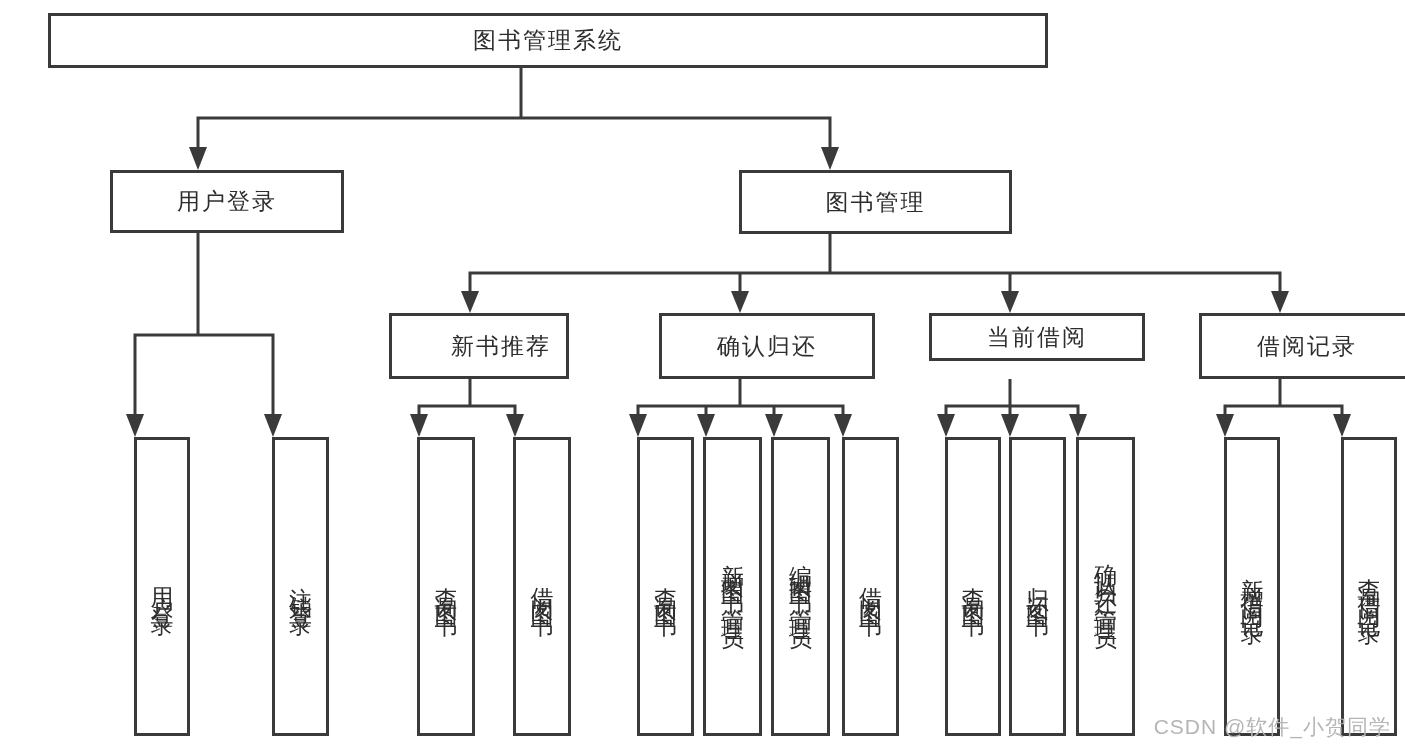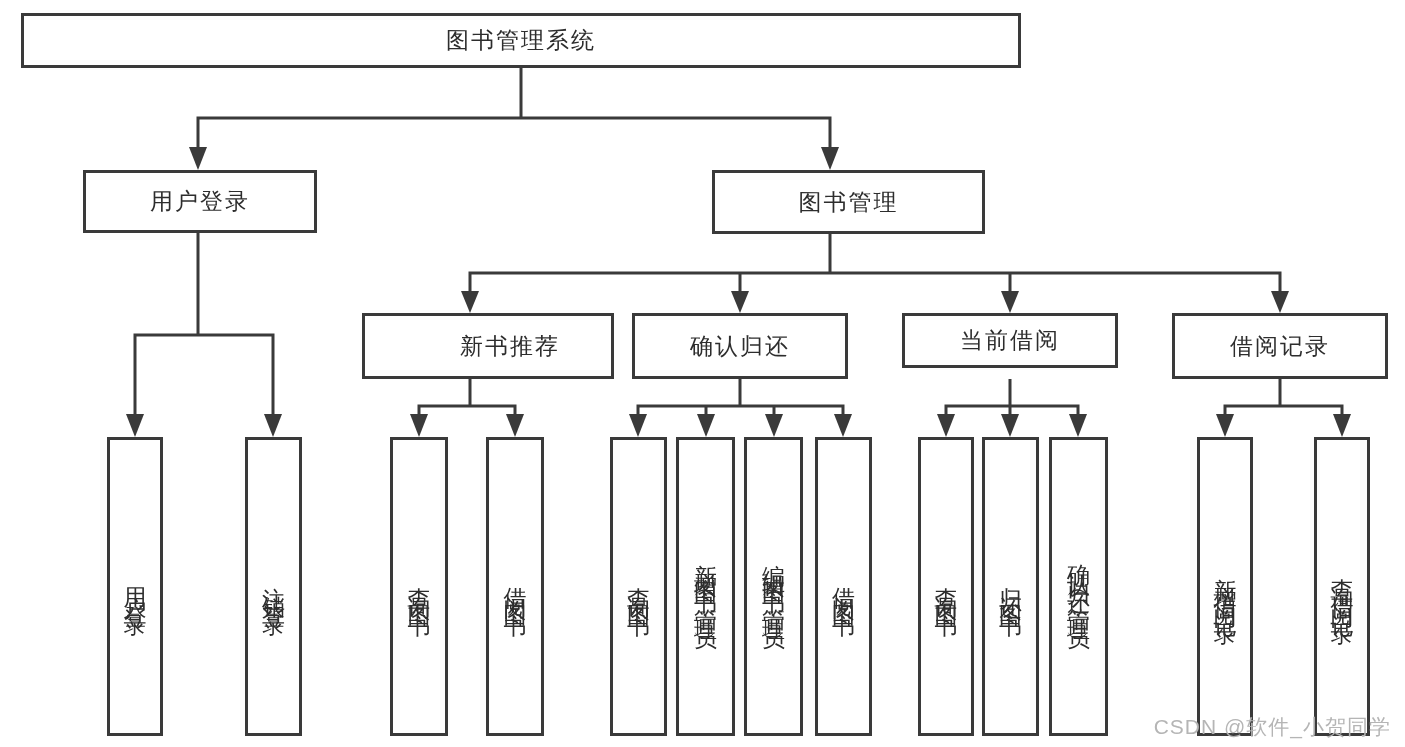--- a/index.html
+++ b/index.html
@@ -33,20 +33,21 @@
   }
   .node {
     position: absolute;
     box-sizing: border-box;
     border: 3px solid var(--line, #3a3a3a);
     background: var(--background, #fff);
     color: var(--text, #2d2d2d);
     display: flex;
     align-items: center;
     justify-content: center;
+    margin-left: 27px;
   }
   .node.h {
     font-size: 23px;
     letter-spacing: 2px;
     white-space: nowrap;
   }
   .node.v {
     writing-mode: vertical-rl;
     font-size: 23px;
     letter-spacing: 9px;
@@ -101,23 +102,23 @@
     <path d="M1280,379 V407.5 M1223.5,406 H1343.5 M1225,404.5 V416 M1342,404.5 V416"></path>
     <polygon points="1216,414 1234,414 1225,437"></polygon>
     <polygon points="1333,414 1351,414 1342,437"></polygon>
   </svg>
 
   <div class="node h" style="left:21px; top:13px; width:1000px; height:55px;">图书管理系统</div>
 
   <div class="node h" style="left:83px; top:170px; width:234px; height:63px;">用户登录</div>
   <div class="node h" style="left:712px; top:170px; width:273px; height:64px;">图书管理</div>
 
-  <div class="node h" style="left:362px; top:313px; width:252px; height:66px;padding-left:44px;">新书推荐</div>
+  <div class="node h" style="left:362px; top:313px; width:180px; height:66px;padding-left:44px;">新书推荐</div>
   <div class="node h" style="left:632px; top:313px; width:216px; height:66px;">确认归还</div>
-  <div class="node h" style="left:902px; top:313px; width:216px; height:55px;">当前借阅</div>
+  <div class="node h" style="left:902px; top:313px; width:216px; height:48px;">当前借阅</div>
   <div class="node h" style="left:1172px; top:313px; width:216px; height:66px;">借阅记录</div>
 
   <div class="node v" style="left:107px; top:437px; width:56px; height:299px;">用户登录</div>
   <div class="node v" style="left:245px; top:437px; width:57px; height:299px;">注销登录</div>
 
   <div class="node v" style="left:390px; top:437px; width:58px; height:299px;">查询图书</div>
   <div class="node v" style="left:486px; top:437px; width:58px; height:299px;">借阅图书</div>
 
   <div class="node v" style="left:610px; top:437px; width:57px; height:299px;">查询图书</div>
   <div class="node v" style="left:676px; top:437px; width:59px; height:299px;">新增图书（管理员）</div>

